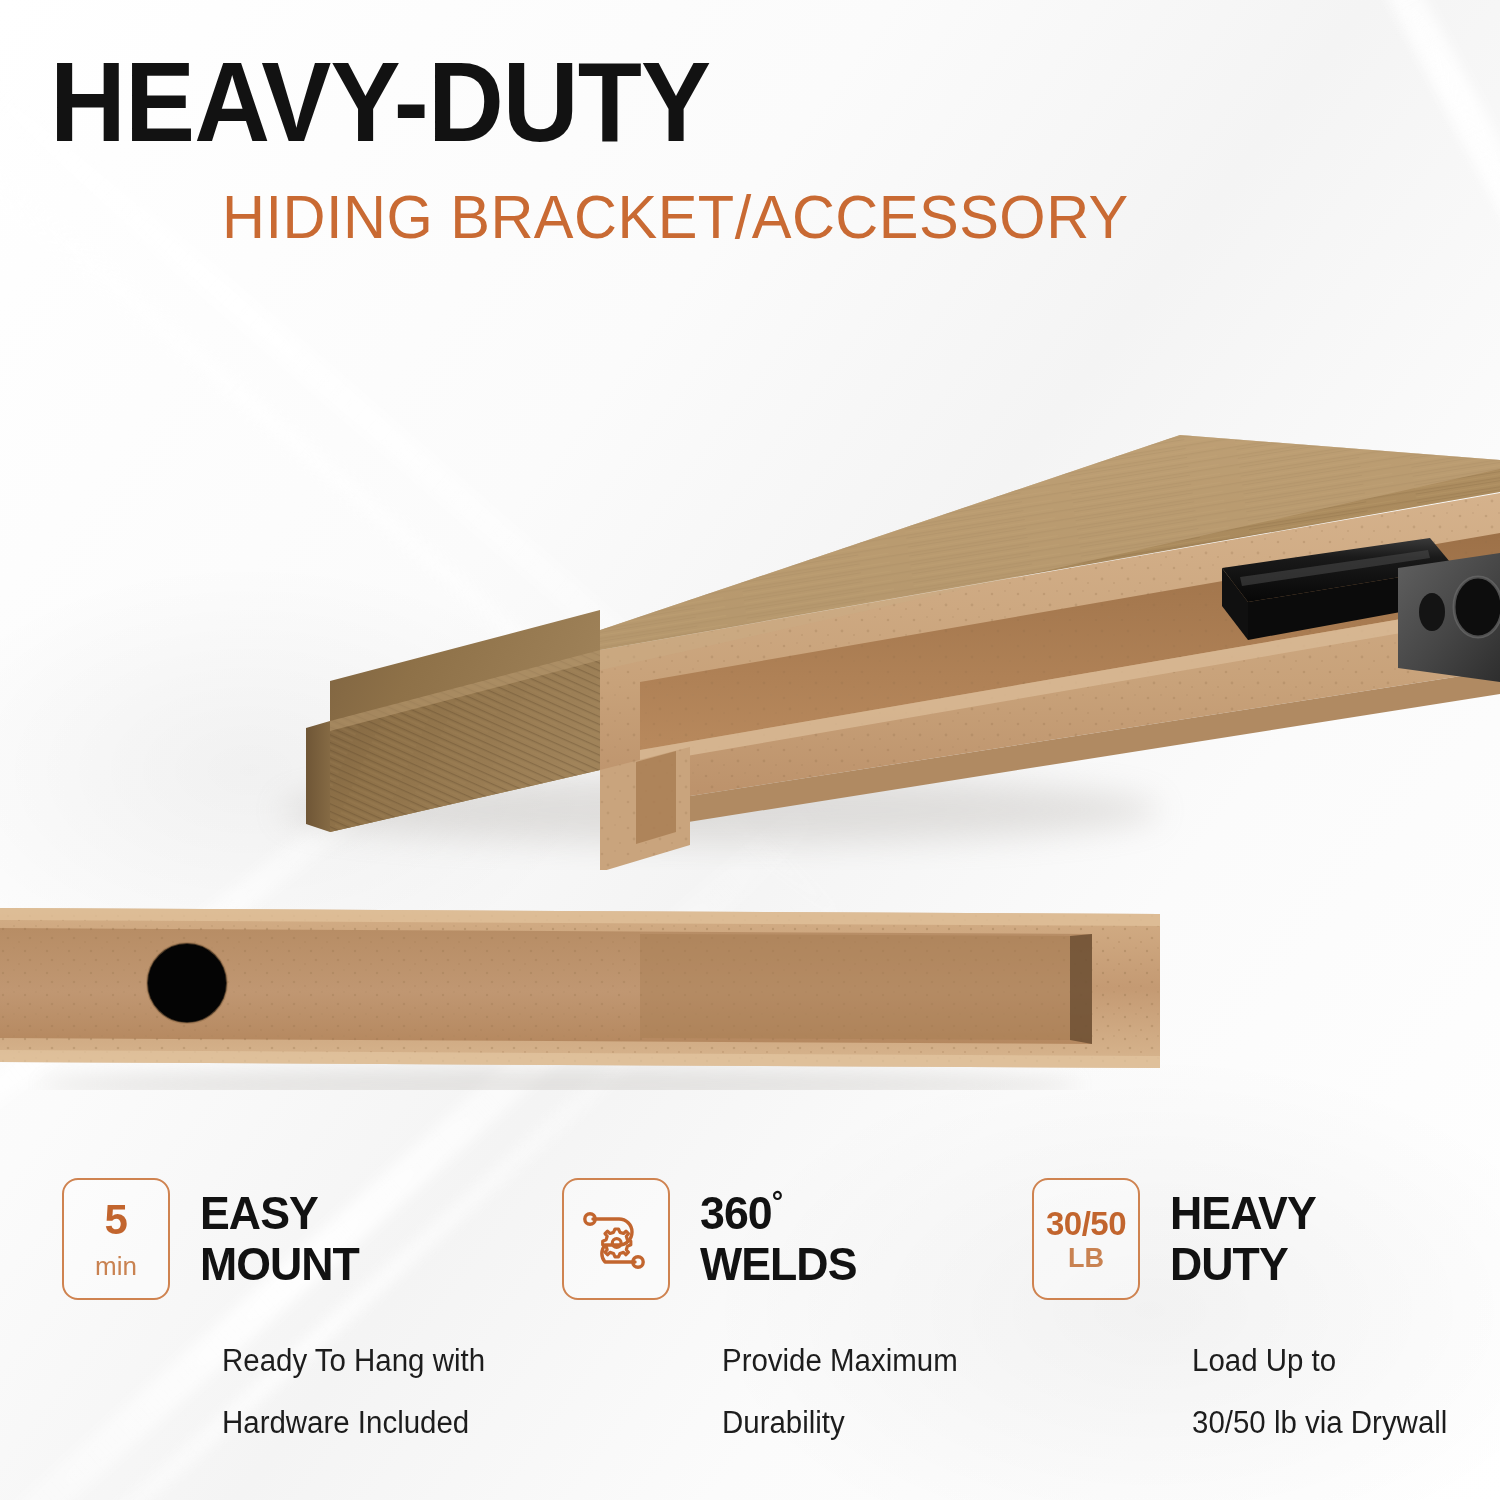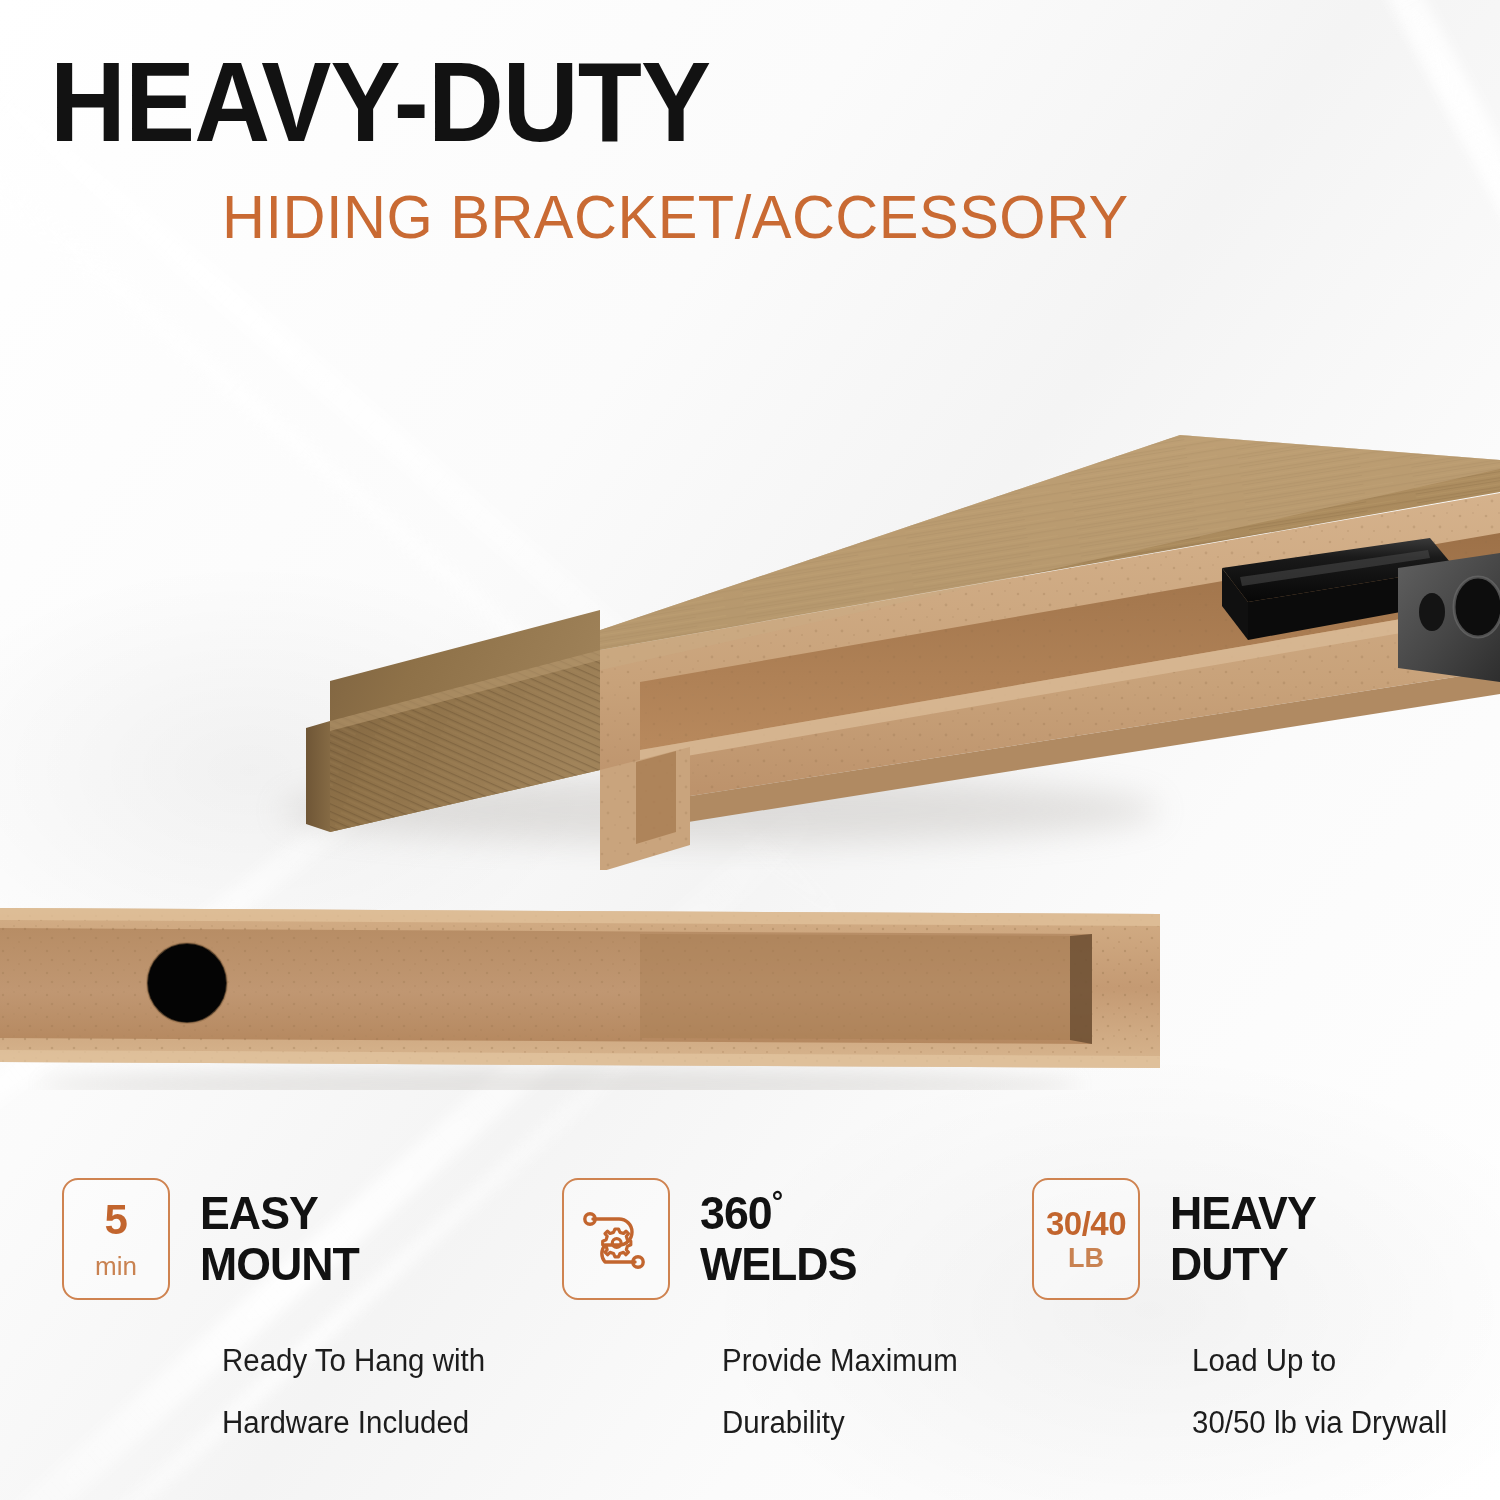--- a/index.html
+++ b/index.html
@@ -332,21 +332,21 @@
         </svg>
       </div>
       <div class="ftitle">
         <div><span>360</span><span class="deg">°</span></div>
         <div>WELDS</div>
       </div>
     </div>
 
     <div class="feature f3">
       <div class="ficon">
-        <div class="big small-num">30/40</div>
+        <div class="big small-num">30/50</div>
         <div class="sub tight">LB</div>
       </div>
       <div class="ftitle">
         <div>HEAVY</div>
         <div>DUTY</div>
       </div>
     </div>
   </div>
 
   <div class="descs">

